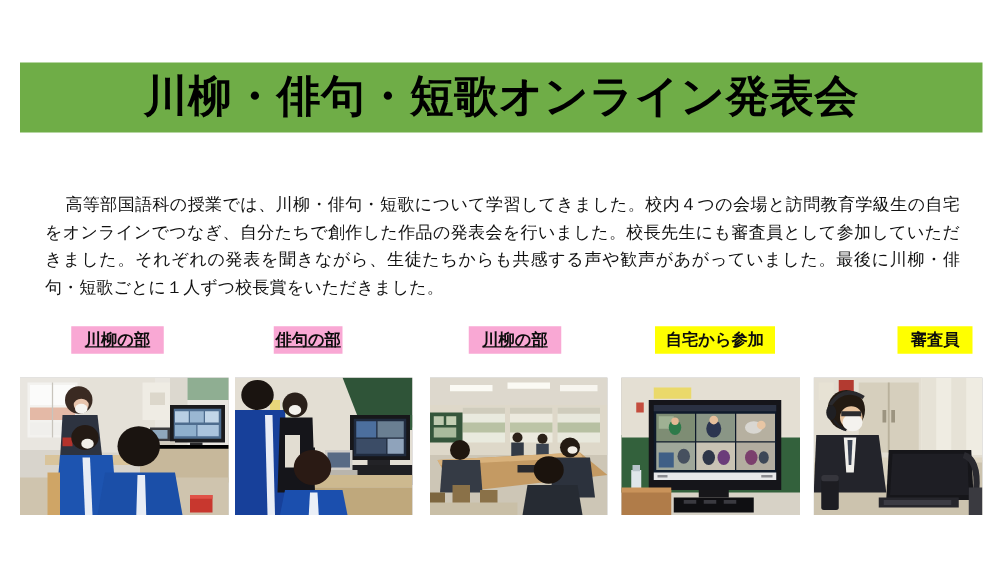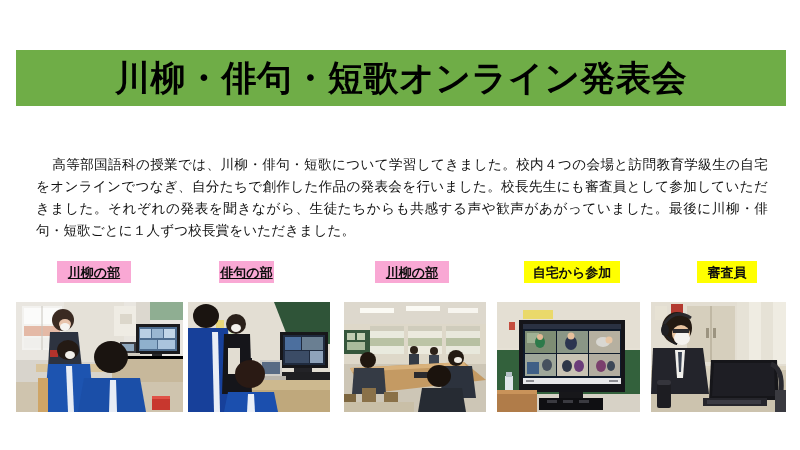--- a/index.html
+++ b/index.html
@@ -59,21 +59,21 @@
     white-space: nowrap;
     line-height: 1;
   }
   .caption.blue   { background: #f9a8d4; text-decoration: underline; }
   .caption.yellow { background: #FFFF00; }
 
   #caption-0 { left: 57px;  top: 261px; width: 74px; }
   #caption-1 { left: 219px; top: 261px; width: 55px; }
   #caption-2 { left: 375px; top: 261px; width: 74px; }
   #caption-3 { left: 524px; top: 261px; width: 96px; }
-  #caption-4 { left: 697px; top: 261px; width: 60px; }
+  #caption-4 { left: 718px; top: 261px; width: 60px; }
 
   
   .photo {
     position: absolute;
     top: 302px;
     overflow: hidden;
     background: #c9c9c9;
   }
   #photo-0 { left: 16px;  width: 167px; height: 110px; }
   #photo-1 { left: 188px; width: 142px; height: 110px; }

